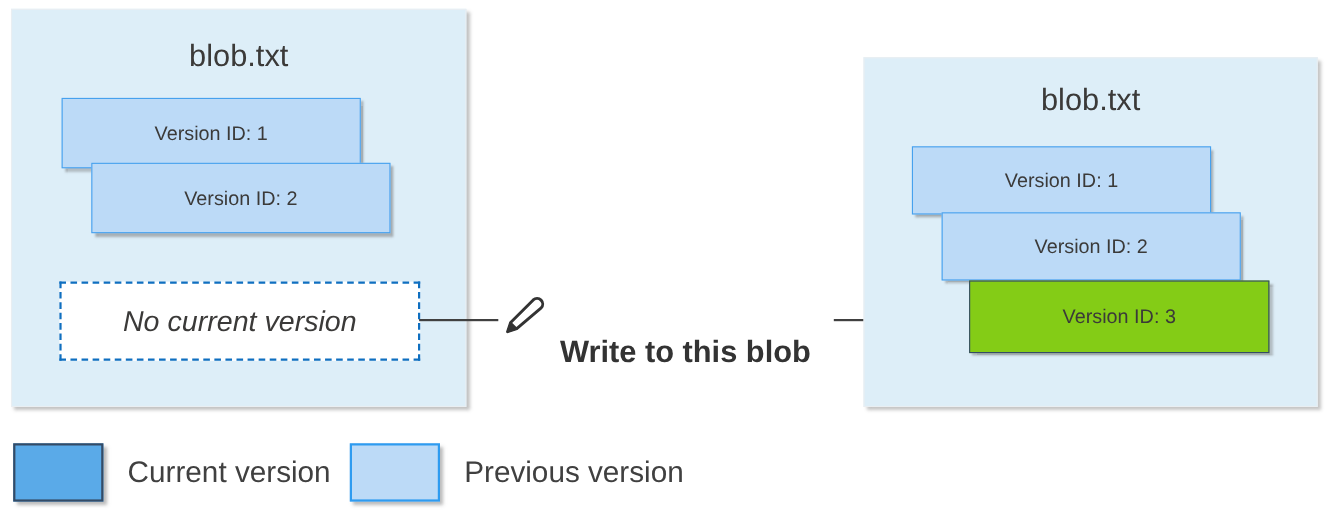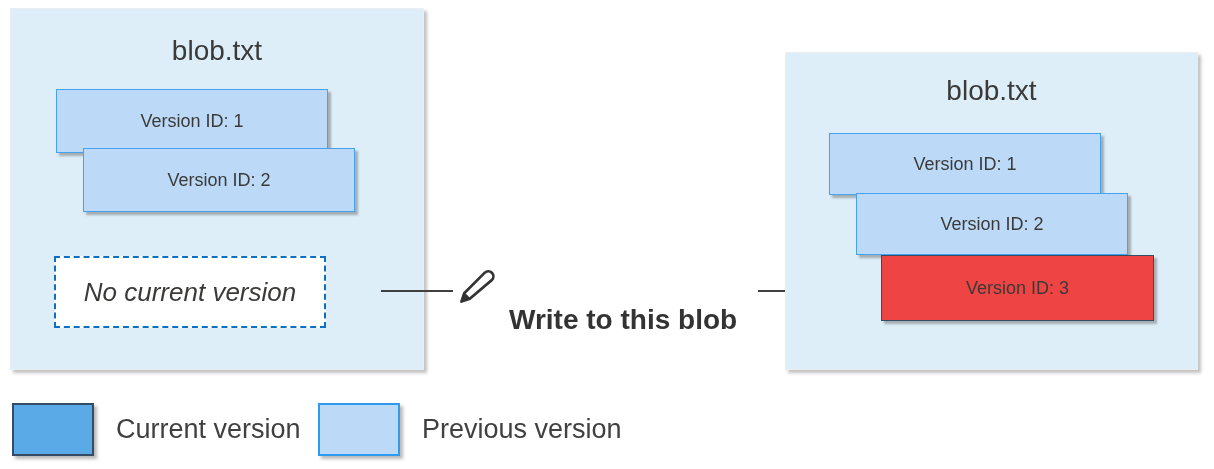--- a/index.html
+++ b/index.html
@@ -45,38 +45,38 @@
     background: #BCDAF7;
     border: 1px solid #46A1EE;
     box-shadow: 3px 3px 2px rgba(110,110,110,0.5);
     display: flex;
     align-items: center;
     justify-content: center;
     font-size: 18px;
     color: #3B3A39;
   }
   .version-card.current {
-    background: #ef4444;
+    background: #84cc16;
     border: 1px solid #344B66;
     height: 66px;
     align-items: center;
   }
   
   .l-v1 { left: 45px;  top: 80px; }
   .l-v2 { left: 72px;  top: 139px; }
   
   .r-v1 { left: 43px;  top: 80px;  height: 62px; }
   .r-v2 { left: 70px;  top: 140px; height: 62px; }
   .r-v3 { left: 95px;  top: 202px; width: 273px; }
 
   
   .no-current-box {
     position: absolute;
     left: 43px; top: 247px;
-    width: 272px; height: 72px;
+    width: 328px; height: 72px;
     background: #ffffff;
     border: 2px dashed #0F6FC0;
     display: flex;
     align-items: center;
     justify-content: center;
     font-size: 26px;
     font-style: italic;
     color: #3B3A39;
   }
 

